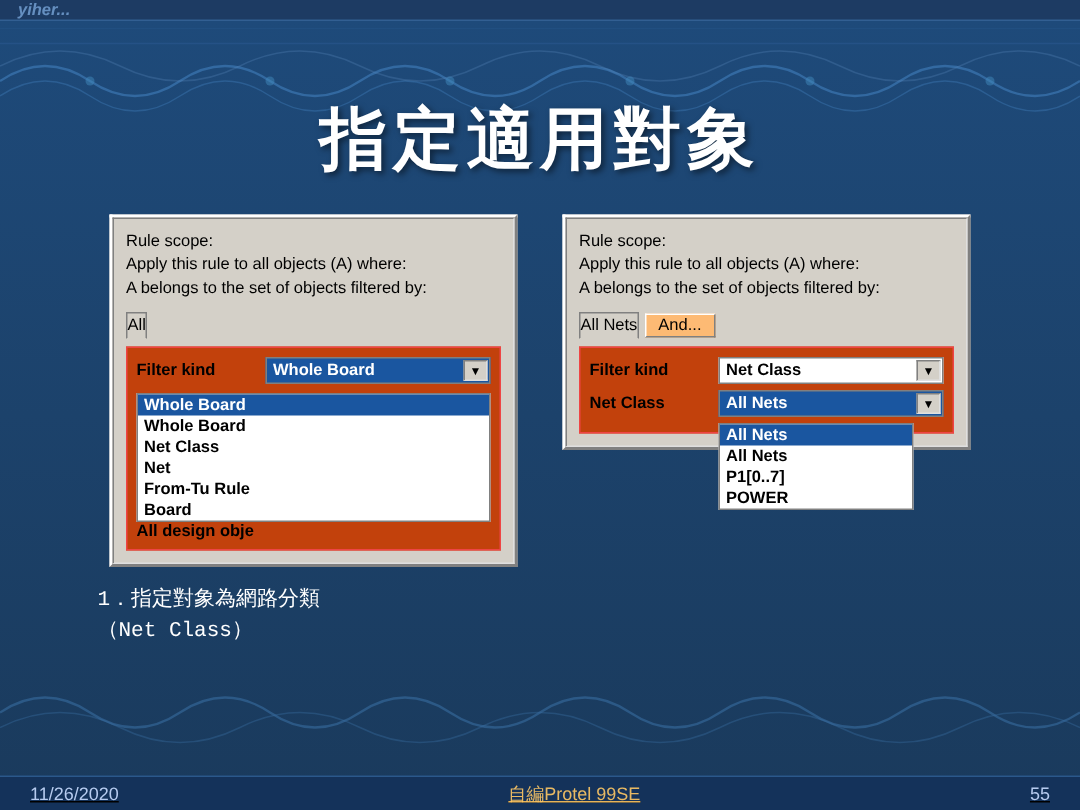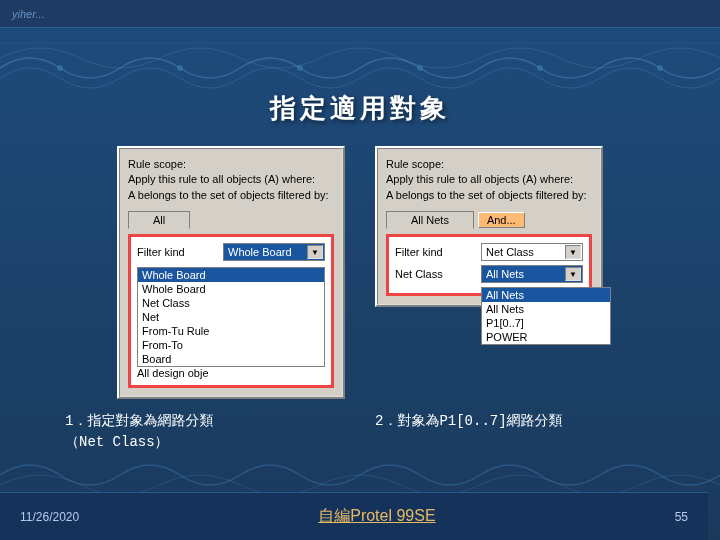--- a/index.html
+++ b/index.html
@@ -21,45 +21,46 @@
       display: flex;
       flex-direction: column;
     }
 
     
     .header {
       background: rgba(30, 60, 100, 0.9);
       padding: 4px 12px;
       display: flex;
       align-items: center;
-      height: 28px;
+      height: 14px;
       border-bottom: 1px solid rgba(100,180,255,0.3);
+      font-weight: bold;
     }
 
     .header-watermark {
       color: rgba(150,200,255,0.6);
       font-size: 11px;
       font-style: italic;
     }
 
     
     .slide-body {
       flex: 1;
       background: linear-gradient(180deg, #1e4a7a 0%, #1a3a5c 100%);
       position: relative;
       display: flex;
       flex-direction: column;
       align-items: center;
     }
 
     
     .slide-title {
-      margin-top: 63px;
+      margin-top: 49px;
       color: white;
-      font-size: 26px;
+      font-size: 45px;
       font-weight: bold;
       letter-spacing: 4px;
       text-shadow: 2px 2px 4px rgba(0,0,0,0.5);
       font-family: 'SimHei', 'Microsoft YaHei', sans-serif;
       z-index: 2;
     }
 
     
     .dialogs-container {
       display: flex;
@@ -68,21 +69,21 @@
       z-index: 2;
       align-items: flex-start;
     }
 
     
     .dialog-box {
       background: #d4d0c8;
       border: 2px solid #fff;
       border-right-color: #808080;
       border-bottom-color: #808080;
-      width: 228px;
+      width: 272px;
       font-size: 11px;
       font-family: 'Arial', sans-serif;
     }
 
     .dialog-inner {
       border: 1px solid #808080;
       border-right-color: #dfdfdf;
       border-bottom-color: #dfdfdf;
       padding: 8px;
     }
@@ -98,36 +99,37 @@
     .tab-area {
       display: flex;
       gap: 2px;
       margin-bottom: 6px;
     }
 
     .tab {
       background: #d4d0c8;
       border: 1px solid #808080;
       border-bottom: none;
-      padding: 2px 24px;
+      padding: 2px 0;
       font-size: 11px;
       cursor: pointer;
     }
 
     .tab.active {
       background: #d4d0c8;
       border-bottom: 1px solid #d4d0c8;
       margin-bottom: -1px;
       z-index: 1;
     }
 
     .tab-content {
-      border: 3px solid #ef4444;
+      border: 1px solid #ef4444;
       padding: 6px;
-      background: #ffffff;
+      background: #c2410c;
+      font-weight: bold;
     }
 
     
     .filter-row {
       display: flex;
       align-items: center;
       margin-bottom: 6px;
       gap: 6px;
     }
 
@@ -222,40 +224,41 @@
       color: white;
       font-size: 14px;
       font-family: 'Courier New', monospace;
       width: 280px;
       line-height: 1.5;
     }
 
     
     .footer {
       background: rgba(20, 50, 90, 0.95);
-      height: 48px;
+      height: 23px;
       display: flex;
       align-items: center;
       justify-content: space-between;
       padding: 0 20px;
       border-top: 1px solid rgba(100,180,255,0.3);
       position: absolute;
       bottom: 0;
       left: 0;
-      right: 12px;
+      right: 0;
+      text-decoration: underline;
     }
 
     .footer-date {
       color: rgba(200,220,255,0.9);
       font-size: 12px;
     }
 
     .footer-center {
       color: rgba(255,200,100,0.9);
-      font-size: 16px;
+      font-size: 12px;
       text-decoration: underline;
     }
 
     .footer-page {
       color: rgba(200,220,255,0.9);
       font-size: 12px;
     }
 
     
     .waves-top-area {
@@ -356,21 +359,20 @@
                 <div class="dropdown-arrow">▼</div>
               </div>
             </div>
 
             <div class="dropdown-list">
               <div class="dropdown-item selected">Whole Board</div>
               <div class="dropdown-item">Whole Board</div>
               <div class="dropdown-item">Net Class</div>
               <div class="dropdown-item">Net</div>
               <div class="dropdown-item">From-Tu Rule</div>
-              <div class="dropdown-item">From-To</div>
               <div class="dropdown-item">Board</div>
             </div>
 
             <div class="all-design-row">
               <span>All design obje</span>
             </div>
           </div>
         </div>
       </div>
 
@@ -419,21 +421,20 @@
         </div>
       </div>
 
     </div>
 
     <div class="labels-container">
       <div class="label-text">
         <span>1．指定對象為網路分類</span><br>
         <span>（Net Class）</span>
       </div>
-      <div class="label-text">2．對象為P1[0..7]網路分類</div>
     </div>
 
     <div style="position:absolute;bottom:40px;left:0;right:0;height:55px;opacity:0.4;">
       <svg viewBox="0 0 720 55" preserveAspectRatio="none">
         <path d="M0,30 Q30,10 60,30 Q90,50 120,30 Q150,10 180,30 Q210,50 240,30 Q270,10 300,30 Q330,50 360,30 Q390,10 420,30 Q450,50 480,30 Q510,10 540,30 Q570,50 600,30 Q630,10 660,30 Q690,50 720,30" stroke="rgba(100,180,255,0.6)" stroke-width="1.5" fill="none"></path>
         <path d="M0,40 Q40,20 80,40 Q120,60 160,40 Q200,20 240,40 Q280,60 320,40 Q360,20 400,40 Q440,60 480,40 Q520,20 560,40 Q600,60 640,40 Q680,20 720,40" stroke="rgba(100,180,255,0.4)" stroke-width="1" fill="none"></path>
       </svg>
     </div>
 
   </div>

